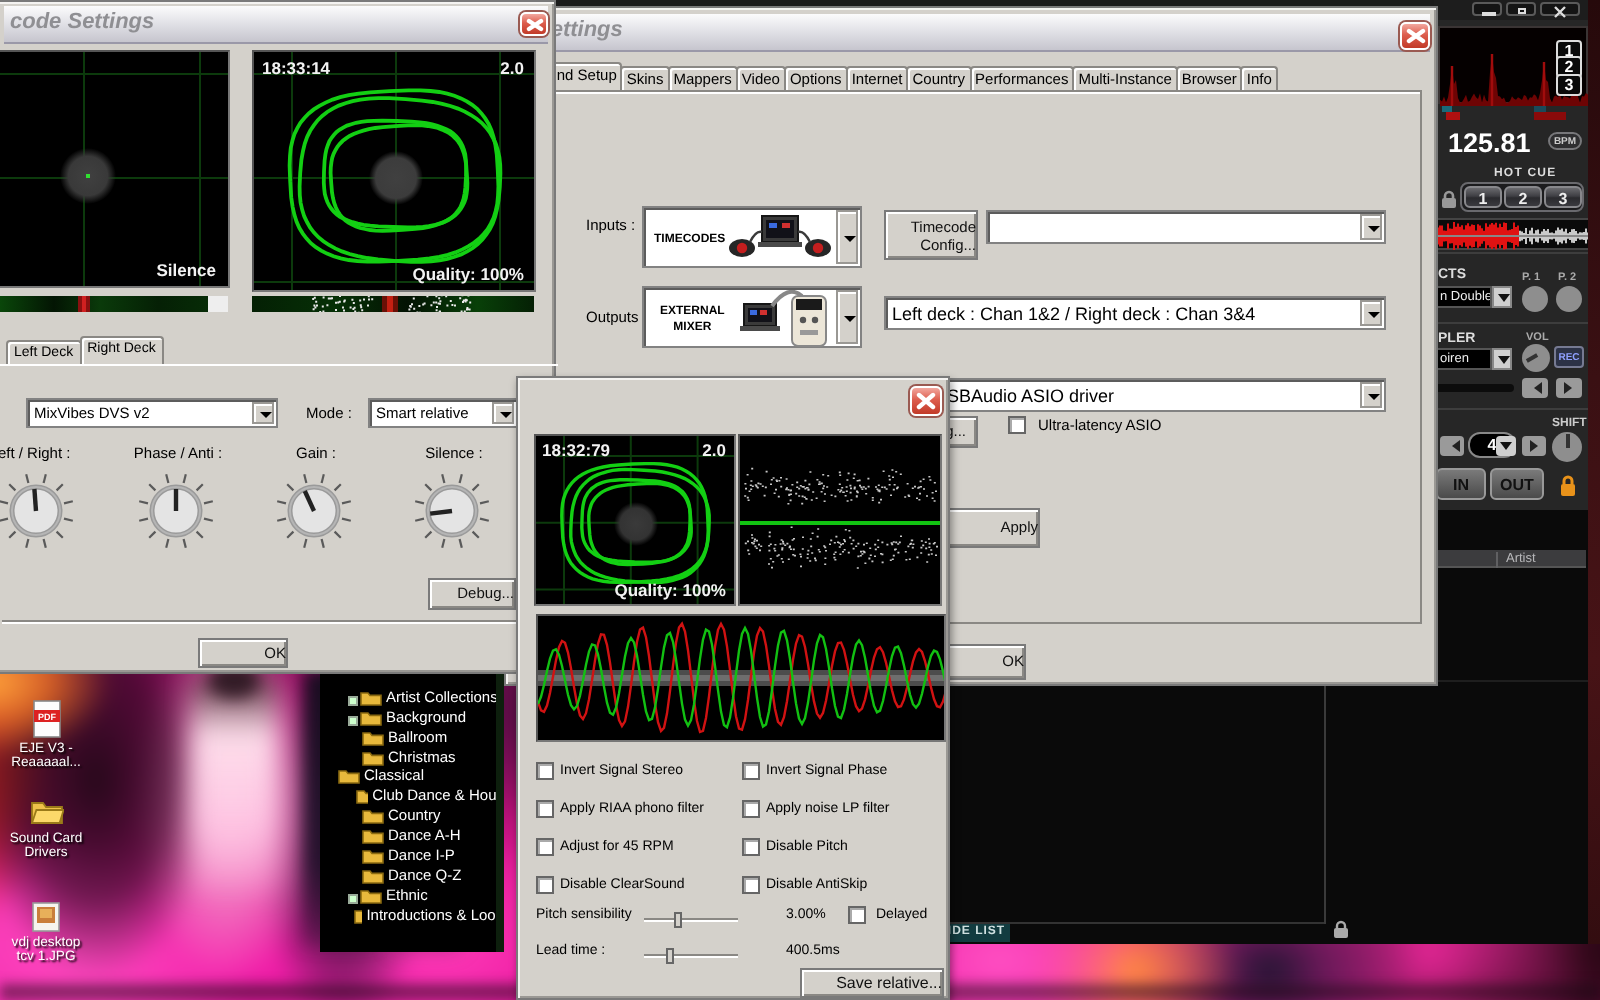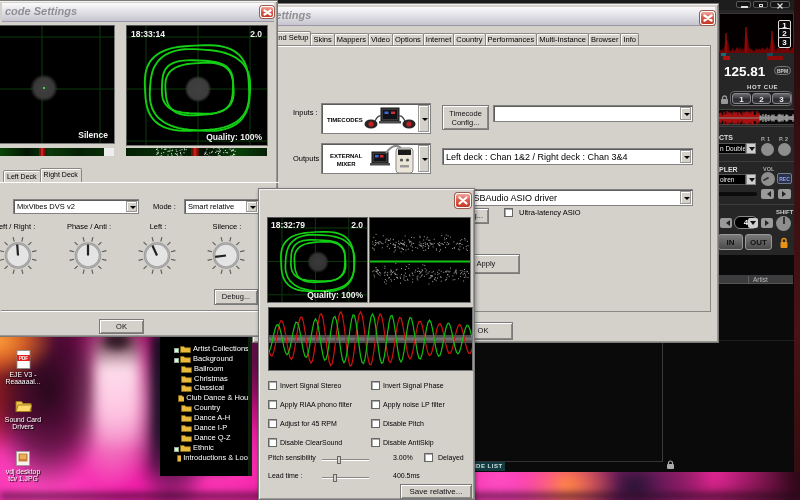--- a/index.html
+++ b/index.html
@@ -9,21 +9,21 @@
 .tbar { position:absolute; left:3px; right:3px; top:3px; height:19px;
   background:linear-gradient(#fdfdfe 0%, #e8e8ee 40%, #b9b7c5 100%);
   border-bottom:1px solid #9a98a8; overflow:hidden;}
 .tbar .cap { position:absolute; top:2px; font:italic bold 11px "Liberation Sans",sans-serif; }
 .xbtn { position:absolute; top:2px; right:2px; width:17px; height:15px;
   background:linear-gradient(#f2a79e 0%, #dd5e4e 45%, #c23a28 100%);
   border:1px solid #fff; border-radius:3px; color:#fff; font:bold 11px "Liberation Sans",sans-serif;
   text-align:center; line-height:14px; box-shadow:0 0 0 1px #9a5a52;}
 .btn { position:absolute; background:#d4d1cb; border:1px solid #7a7a7a;
   box-shadow: inset 1px 1px 0 #fff, inset -1px -1px 0 #8a8884;
-  font:7.5px "Liberation Sans",sans-serif; color:#111; text-align:center; }
+  font:7.5px "Liberation Sans",sans-serif; color:#111; text-align:right; }
 .combo { position:absolute; background:#fff; border:1px solid #828282;
   box-shadow: inset 1px 1px 0 #5c5c5c; }
 .combo .arr { position:absolute; top:1px; bottom:1px; right:1px; width:11px;
   background:#d4d1cb; border:1px solid #9a9894; box-shadow: inset 1px 1px 0 #fff;
   color:#000; }
 .combo .arr::after { content:""; position:absolute; left:2.5px; top:50%; margin-top:-1px;
   border:3px solid transparent; border-top:3.5px solid #000; }
 .cbx { position:absolute; width:8.5px; height:8.5px; background:#fff; border:1px solid #666;
   box-shadow: inset 1px 1px 0 #aaa; }
 .lbl { position:absolute; font:7.5px "Liberation Sans",sans-serif; color:#000; white-space:nowrap; }
@@ -217,21 +217,21 @@
       </svg>
       <span>Ballroom</span>
     </div>
     <div class="tree-item" style="padding-left:14px;">
       <span style="display:inline-block; width:7px;"></span>
       <svg width="11" height="8" style="margin-right:2px;">
         <path d="M0.5 7.5 V1.5 h3.5 l1 1.2 h5.5 V7.5 Z" fill="#e8b93c" stroke="#8a6a10" stroke-width="0.8"></path>
       </svg>
       <span>Christmas</span>
     </div>
-    <div class="tree-item" style="padding-left:14px;">
+    <div class="tree-item" style="padding-left:2px;">
       <span style="display:inline-block; width:7px;"></span>
       <svg width="11" height="8" style="margin-right:2px;">
         <path d="M0.5 7.5 V1.5 h3.5 l1 1.2 h5.5 V7.5 Z" fill="#e8b93c" stroke="#8a6a10" stroke-width="0.8"></path>
       </svg>
       <span>Classical</span>
     </div>
     <div class="tree-item" style="padding-left:14px;">
       <span style="display:inline-block; width:7px;"></span>
       <svg width="11" height="8" style="margin-right:2px;">
         <path d="M0.5 7.5 V1.5 h3.5 l1 1.2 h5.5 V7.5 Z" fill="#e8b93c" stroke="#8a6a10" stroke-width="0.8"></path>
@@ -487,21 +487,21 @@
   <div class="arr"></div>
  </div>
  <div class="lbl" style="left:154px; top:201px;">Mode :</div>
  <div class="combo" style="left:185px; top:198px; width:75px; height:15px;">
   <div class="abs" style="left:3px; top:2px; font:7.5px 'Liberation Sans',sans-serif;">Smart relative</div>
   <div class="arr"></div>
  </div>
 
  <div class="lbl" style="left:-12px; top:221px; width:56px; text-align:center;">Left / Right :</div>
  <div class="lbl" style="left:61px; top:221px; width:58px; text-align:center;">Phase / Anti :</div>
- <div class="lbl" style="left:144px; top:221px; width:30px; text-align:center;">Left :</div>
+ <div class="lbl" style="left:144px; top:221px; width:30px; text-align:center;">Gain :</div>
  <div class="lbl" style="left:207px; top:221px; width:42px; text-align:center;">Silence :</div>
 
  <svg class="abs" style="left:0px; top:232px;" width="280" height="55">
       <line x1="22.8" y1="8.5" x2="23.9" y2="4.1" stroke="#5a5a5a" stroke-width="1.1"></line>
       <line x1="29.3" y1="12.2" x2="32.4" y2="9.1" stroke="#5a5a5a" stroke-width="1.1"></line>
       <line x1="33.0" y1="18.7" x2="37.4" y2="17.6" stroke="#5a5a5a" stroke-width="1.1"></line>
       <line x1="33.0" y1="26.3" x2="37.4" y2="27.4" stroke="#5a5a5a" stroke-width="1.1"></line>
       <line x1="29.3" y1="32.8" x2="32.4" y2="35.9" stroke="#5a5a5a" stroke-width="1.1"></line>
       <line x1="22.8" y1="36.5" x2="23.9" y2="40.9" stroke="#5a5a5a" stroke-width="1.1"></line>
       <line x1="15.2" y1="36.5" x2="14.1" y2="40.9" stroke="#5a5a5a" stroke-width="1.1"></line>

